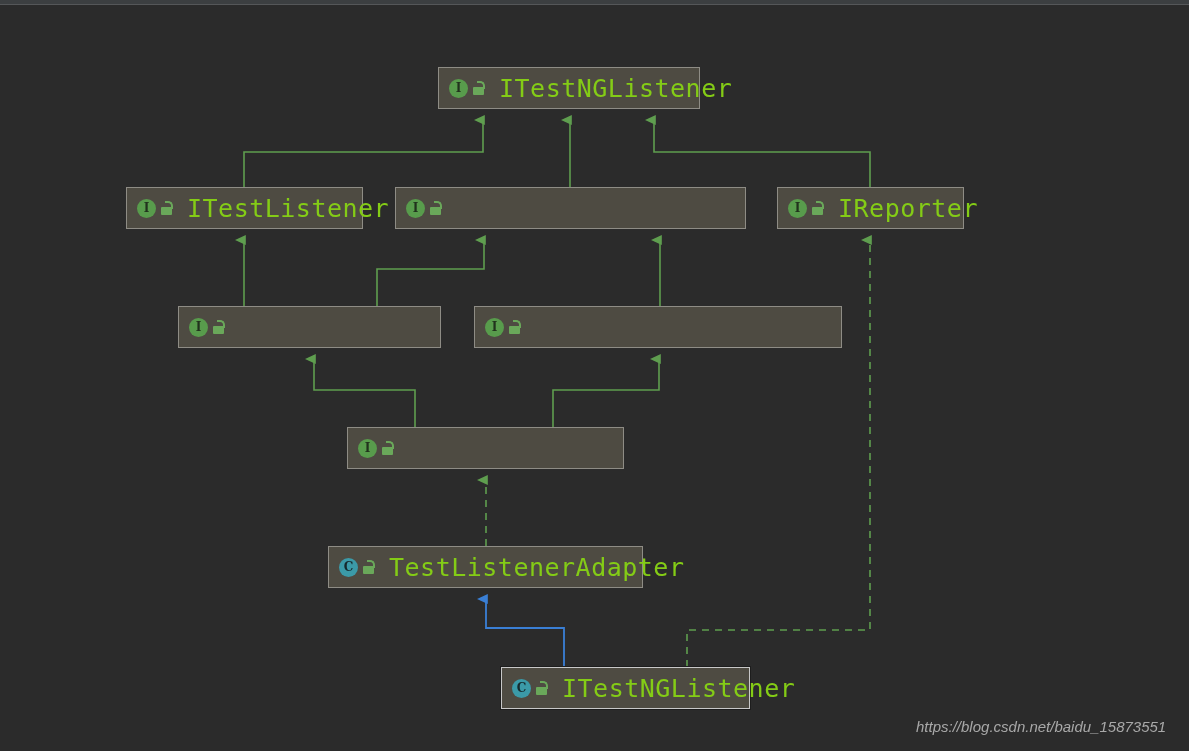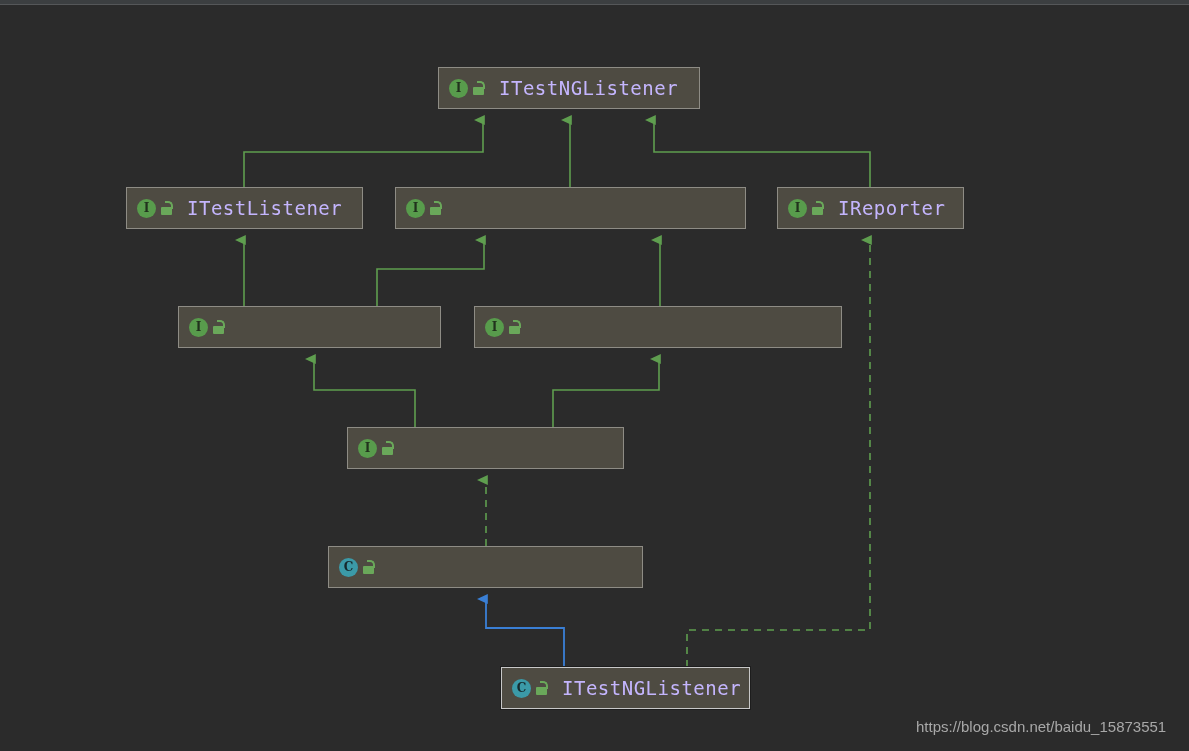--- a/index.html
+++ b/index.html
@@ -86,30 +86,31 @@
     width: 8px;
     height: 8px;
     border: 2px solid #6aa85a;
     border-bottom: none;
     border-left: none;
     border-radius: 0 5px 0 0;
     box-sizing: border-box;
   }
   .node-label {
     margin-left: 13px;
-    font-size: 19px;
+    font-size: 25px;
     letter-spacing: 0.5px;
-    color: #c4b5fd;
+    color: #84cc16;
   }
   #watermark {
     position: absolute;
     color: #a8a8a8;
     font-family: "Liberation Sans", sans-serif;
     font-size: 15px;
     white-space: nowrap;
+    font-style: italic;
   }
 </style>
 </head>
 <body>
 
 <div id="canvas">
 
   <div id="topbar"></div>
 
   <svg id="edges" width="1189" height="751" viewBox="0 0 1189 751">
@@ -203,20 +204,21 @@
         <span class="body"></span>
     </span>
   </div>
 
   <div class="node" style="left:328px; top:546px; width:315px;">
     <span class="badge badge-c">C</span>
     <span class="lock">
       <span class="shackle"></span>
         <span class="body"></span>
     </span>
+    <span class="node-label">TestListenerAdapter</span>
   </div>
 
   <div class="node selected" style="left:501px; top:667px; width:249px;">
     <span class="badge badge-c">C</span>
     <span class="lock">
       <span class="shackle"></span>
         <span class="body"></span>
     </span>
     <span class="node-label">ITestNGListener</span>
   </div>

